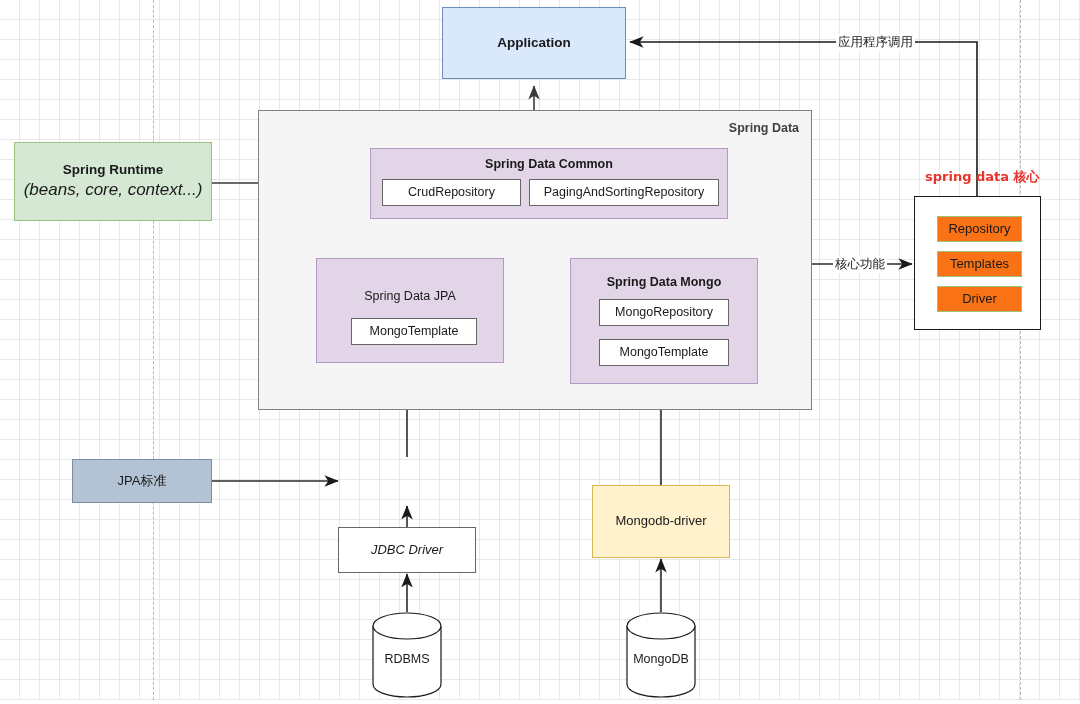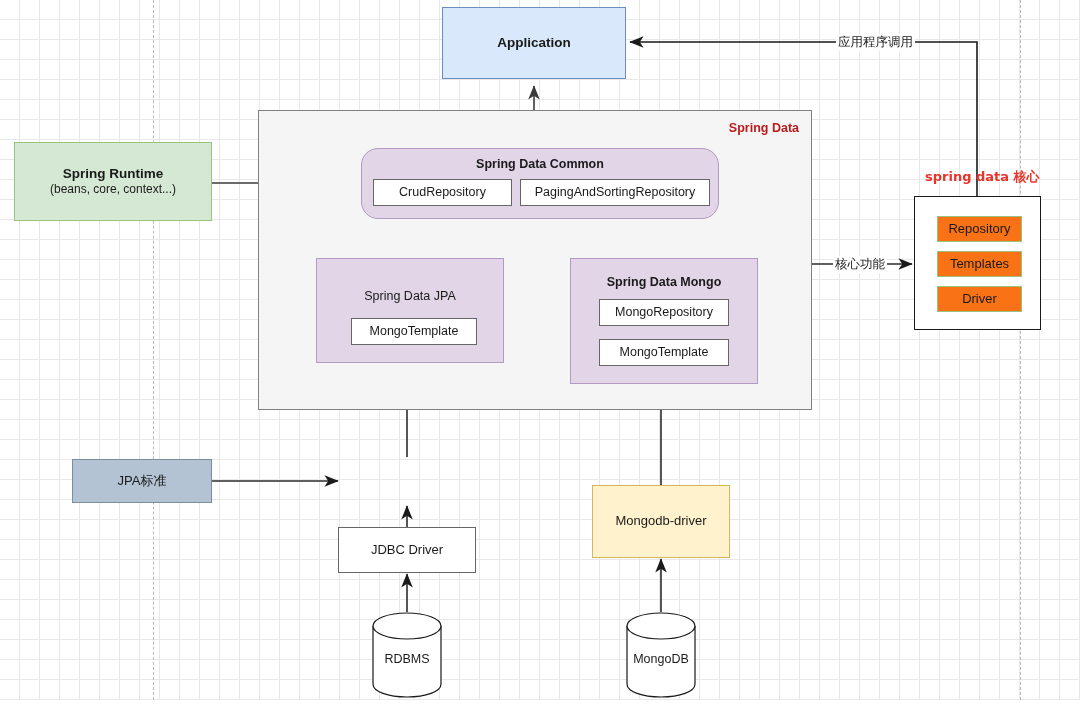--- a/index.html
+++ b/index.html
@@ -38,29 +38,29 @@
   .app-box{
     background:#dae8fc;border:1px solid #6c8ebf;
     font-weight:bold;font-size:13.5px;
   }
   
   .runtime-box{
     background:#d5e8d4;border:1px solid #9ac27f;
     flex-direction:column;font-size:13.5px;
   }
   .runtime-box .l1{font-weight:bold;}
-  .runtime-box .l2{font-weight:normal;font-size:12px;}
+  .runtime-box .l2{font-weight:normal;font-size:17px;font-style:italic;}
   
   .container-box{
     background:#f5f5f5;border:1px solid #808080;
     display:block;
   }
   .container-label{
     position:absolute;right:12px;top:10px;
-    font-size:12.5px;font-weight:bold;color:#b91c1c;
+    font-size:12.5px;font-weight:bold;color:#404040;
   }
   
   .purple{
     background:#e1d5e7;border:1px solid #b39ac4;
     display:block;
   }
   .purple .hdr{
     position:absolute;left:0;right:0;top:8px;
     text-align:center;font-size:12.5px;color:#1a1a1a;
   }
@@ -167,21 +167,21 @@
   </div>
 
   <div class="node runtime-box" style="left:14px;top:142px;width:198px;height:79px;">
     <span class="l1">Spring Runtime</span>
     <span class="l2">(beans, core, context...)</span>
   </div>
 
   <div class="node container-box" style="left:258px;top:110px;width:554px;height:300px;">
     <div class="container-label">Spring Data</div>
 
-    <div class="purple" style="position:absolute;left:102px;top:37px;width:356px;height:69px;border-radius:17px;">
+    <div class="purple" style="position:absolute;left:111px;top:37px;width:356px;height:69px;">
       <div class="hdr bold">Spring Data Common</div>
       <div class="chip" style="left:11px;top:30px;width:139px;height:27px;">CrudRepository</div>
       <div class="chip" style="left:158px;top:30px;width:190px;height:27px;">PagingAndSortingRepository</div>
     </div>
 
     <div class="purple" style="position:absolute;left:57px;top:147px;width:186px;height:103px;">
       <div class="hdr" style="top:30px;">Spring Data JPA</div>
       <div class="chip" style="left:34px;top:59px;width:126px;height:27px;">MongoTemplate</div>
     </div>
 
@@ -190,21 +190,21 @@
       <div class="chip" style="left:28px;top:80px;width:130px;height:27px;">MongoTemplate</div>
       <div class="chip" style="left:28px;top:40px;width:130px;height:27px;">MongoRepository</div>
     </div>
   </div>
 
   <div class="node greyblue" style="left:72px;top:459px;width:140px;height:44px;">
     <span>JPA标准</span>
   </div>
 
 
-  <div class="node plain" style="left:338px;top:527px;width:138px;height:46px;">
+  <div class="node plain" style="left:338px;top:527px;width:138px;height:46px;font-style:italic;">
     <span>JDBC Driver</span>
   </div>
 
   <div class="node yellow" style="left:592px;top:485px;width:138px;height:73px;">
     <span>Mongodb-driver</span>
   </div>
 
   <div class="cyl" style="left:372px;top:612px;width:70px;height:86px;">
     <svg width="70" height="86" viewBox="0 0 70 86">
       <path d="M1,14 L1,72 C1,79.7 16.2,85 35,85 C53.8,85 69,79.7 69,72 L69,14" fill="#ffffff" stroke="#1a1a1a" stroke-width="1.2"></path>

